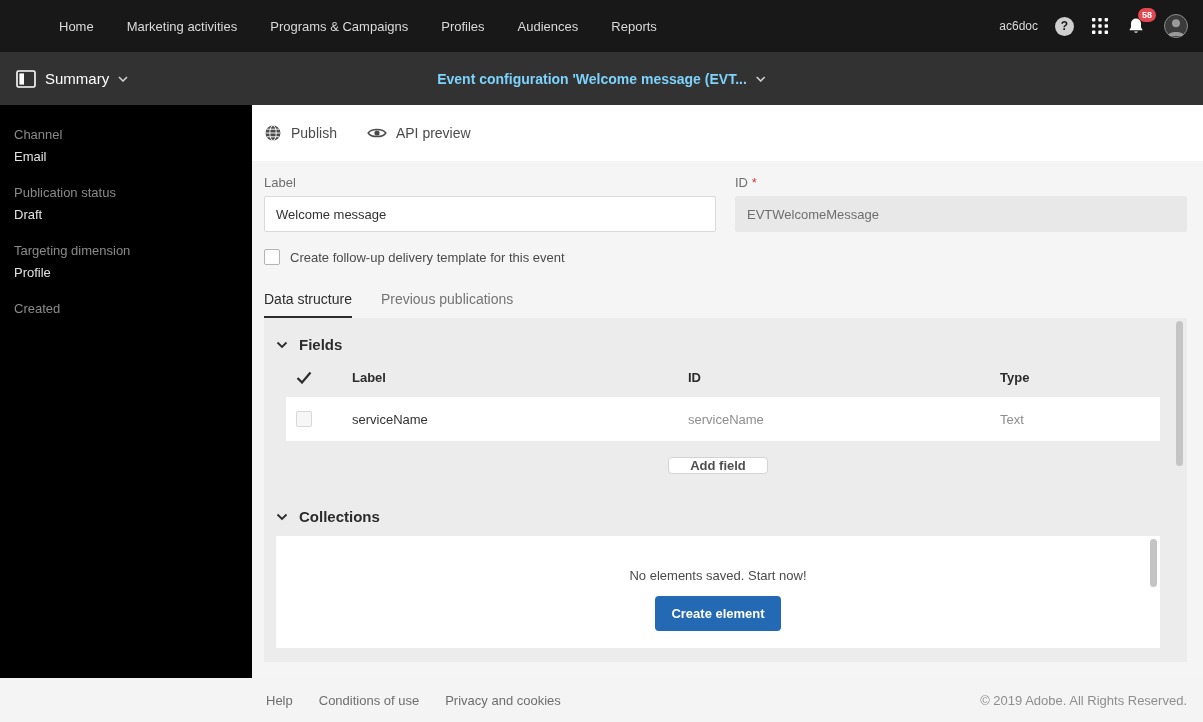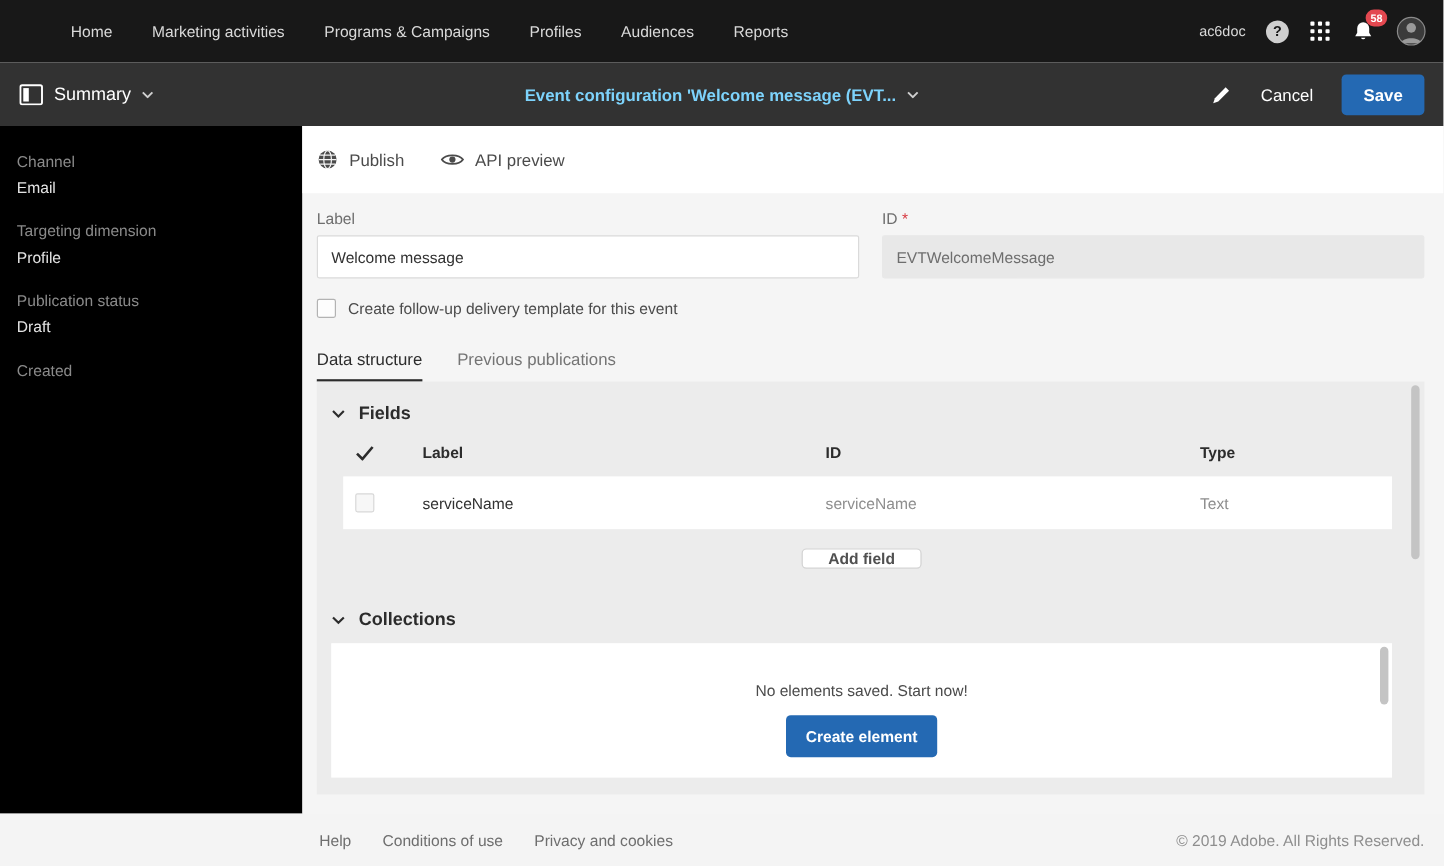--- a/index.html
+++ b/index.html
@@ -147,45 +147,36 @@
       </span>
     </div>
     <div class="center-title">
       <span>Event configuration 'Welcome message (EVT...</span>
       <span style="display:flex;">
         <svg width="10" height="6" viewBox="0 0 10 6">
             <path d="M1 1 L5 5 L9 1" fill="none" stroke="#cfcfcf" stroke-width="1.6"></path>
           </svg>
       </span>
     </div>
-    <div class="actionbar-right">
-      <button class="icon-btn">
-        <svg width="18" height="18" viewBox="0 0 18 18">
-            <path d="M2 16 L3.4 11.8 L12.4 2.8 L15.2 5.6 L6.2 14.6 Z" fill="#fff"></path>
-          </svg>
-      </button>
-      <button class="cancel-btn">Cancel</button>
-      <button class="save-btn">Save</button>
-    </div>
   </div>
 
   <div class="bodyrow">
 
     <div class="sidebar">
       <div class="side-item">
         <div class="side-label">Channel</div>
         <div class="side-value">Email</div>
       </div>
       <div class="side-item">
+        <div class="side-label">Publication status</div>
+        <div class="side-value">Draft</div>
+      </div>
+      <div class="side-item">
         <div class="side-label">Targeting dimension</div>
         <div class="side-value">Profile</div>
-      </div>
-      <div class="side-item">
-        <div class="side-label">Publication status</div>
-        <div class="side-value">Draft</div>
       </div>
       <div class="side-item">
         <div class="side-label">Created</div>
         <div class="side-value"></div>
       </div>
     </div>
 
     <div class="main">
 
       <div class="pubrow">

